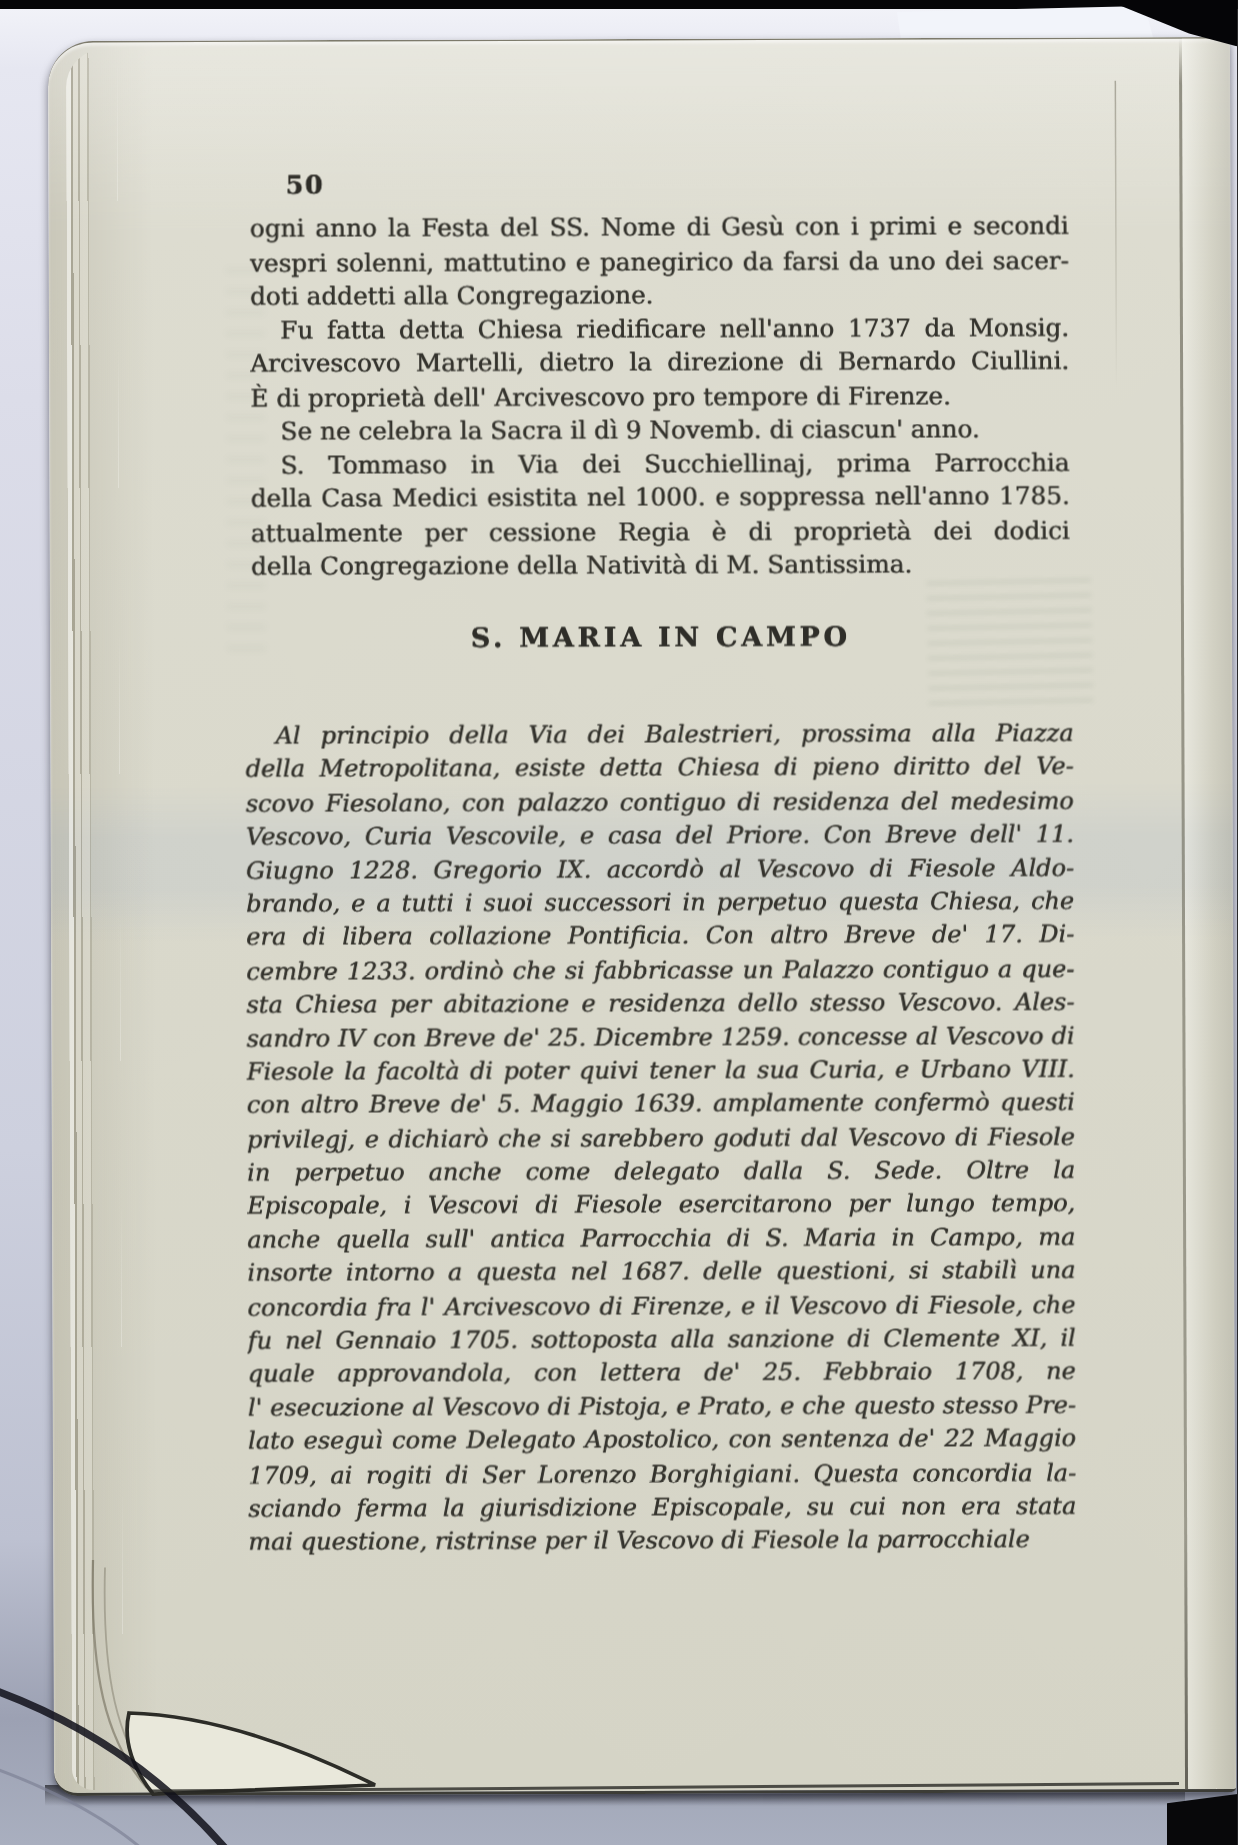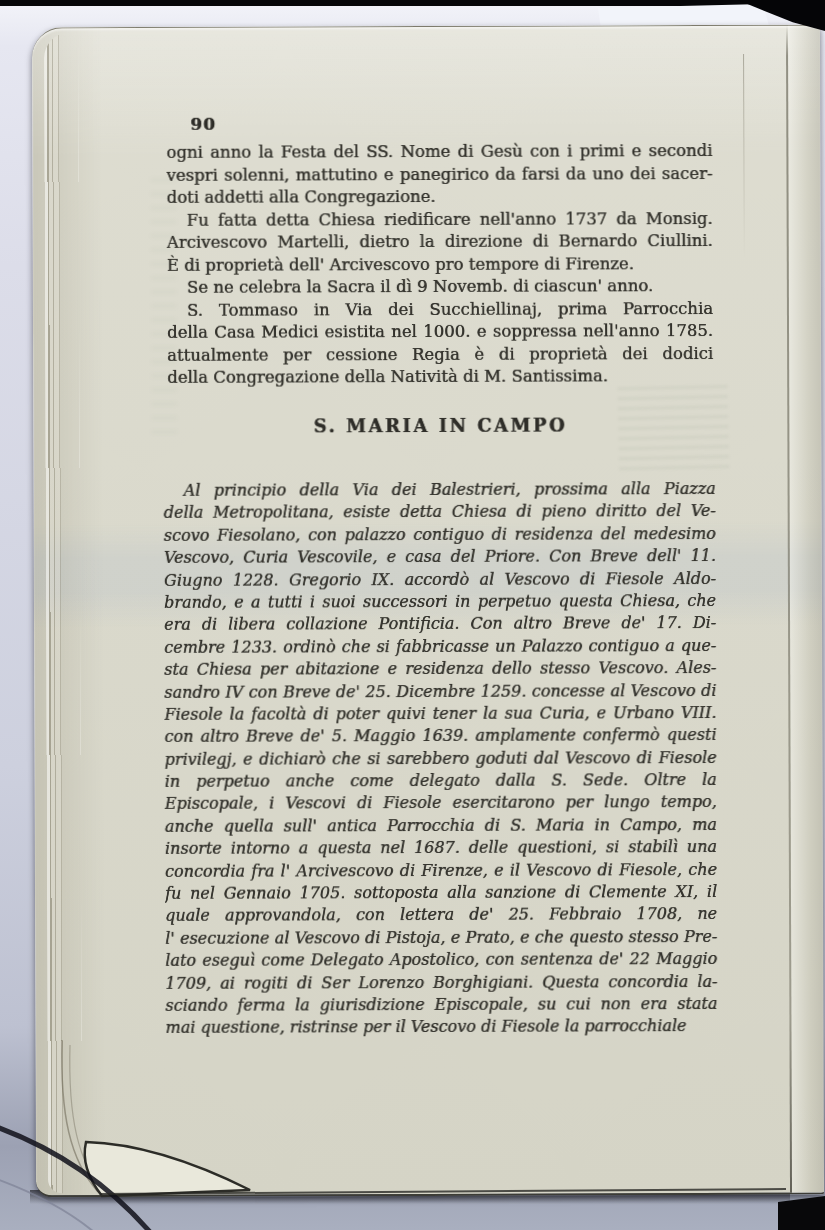--- a/index.html
+++ b/index.html
@@ -90,21 +90,21 @@
 
   <div class="page">
     <div class="left-edges"></div>
     <div class="right-strip"></div>
     <div class="fold-line"></div>
     <div class="tear-line"></div>
     <div class="ghost-marks"></div>
     <div class="ghost-marks2"></div>
 
     <div class="content">
-      <div class="page-number">90</div>
+      <div class="page-number">50</div>
       <div class="roman-block" id="roman-block">
           <div class="line just">ogni anno la Festa del SS. Nome di Gesù con i primi e secondi</div>
           <div class="line just">vespri solenni, mattutino e panegirico da farsi da uno dei sacer-</div>
           <div class="line last">doti addetti alla Congregazione.</div>
           <div class="line just indent">Fu fatta detta Chiesa riedificare nell'anno 1737 da Monsig.</div>
           <div class="line just">Arcivescovo Martelli, dietro la direzione di Bernardo Ciullini.</div>
           <div class="line last">È di proprietà dell' Arcivescovo pro tempore di Firenze.</div>
           <div class="line last indent">Se ne celebra la Sacra il dì 9 Novemb. di ciascun' anno.</div>
           <div class="line just indent">S. Tommaso in Via dei Succhiellinaj, prima Parrocchia</div>
           <div class="line just">della Casa Medici esistita nel 1000. e soppressa nell'anno 1785.</div>

